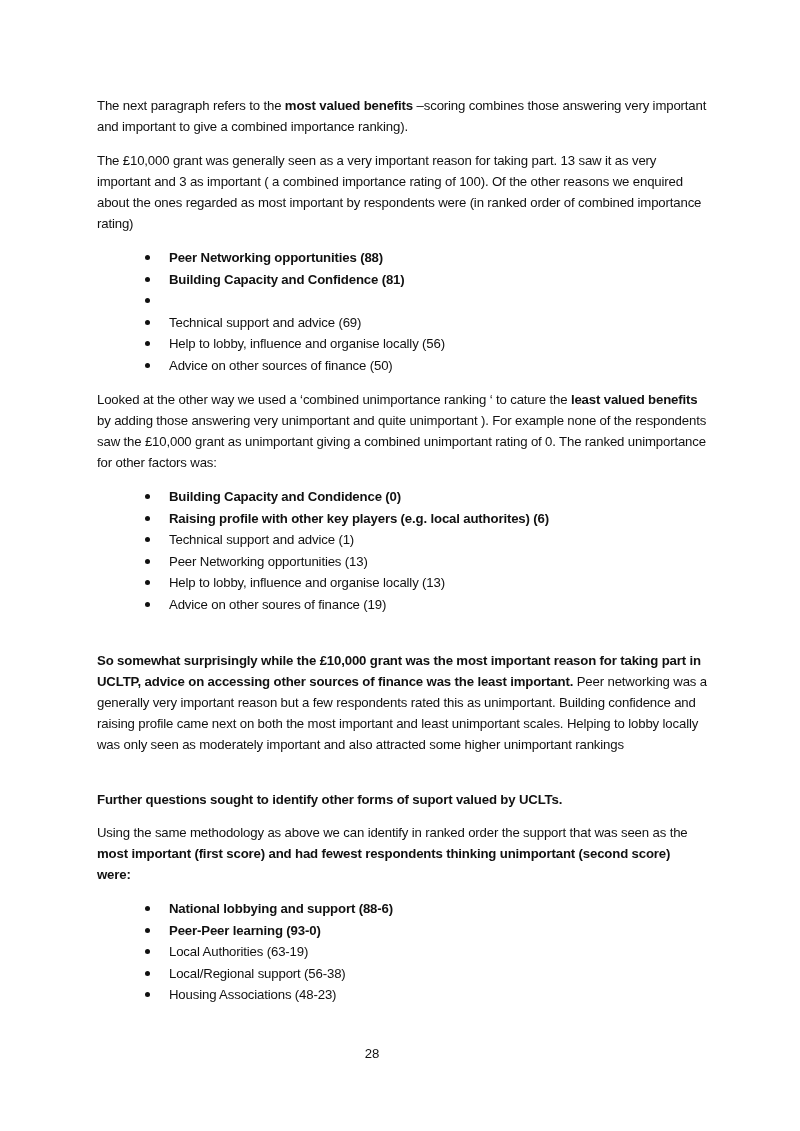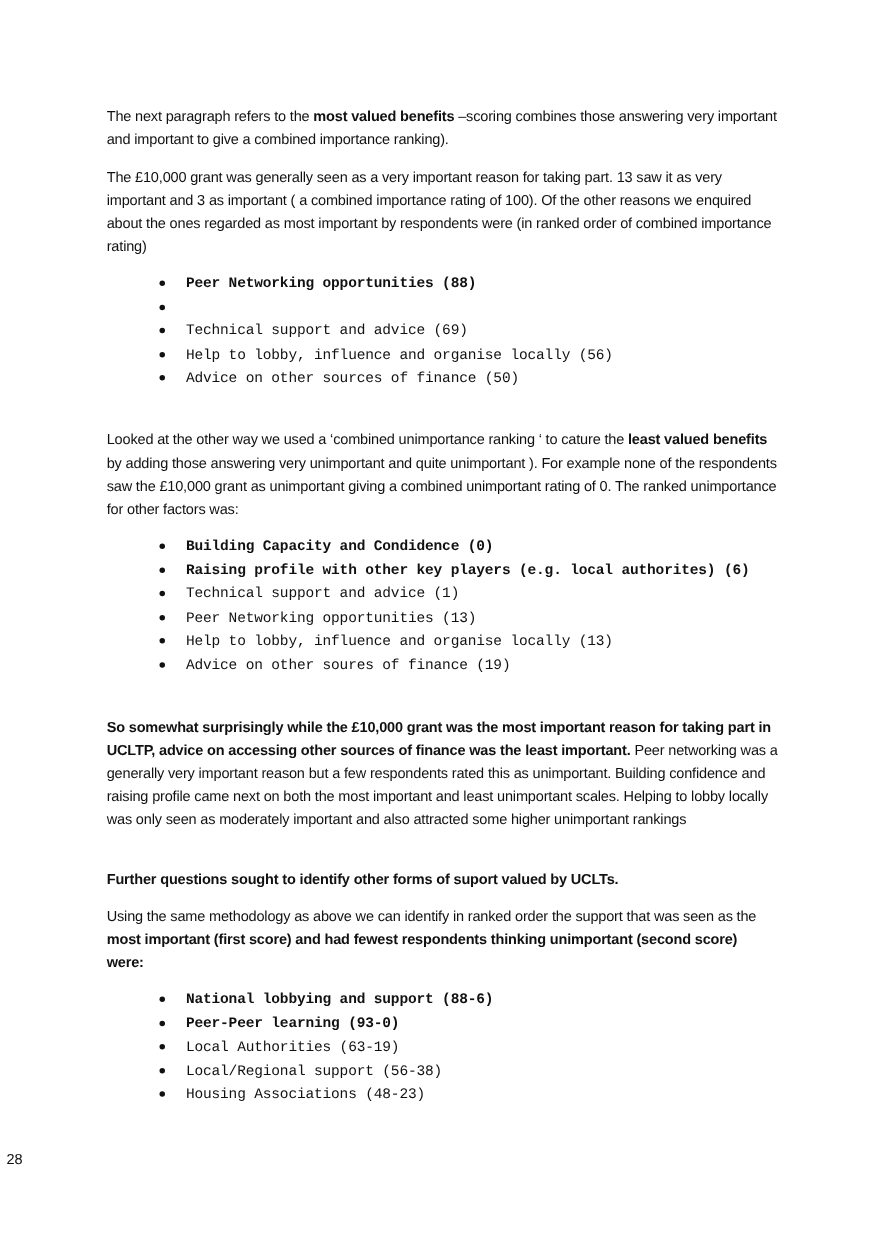--- a/index.html
+++ b/index.html
@@ -8,39 +8,40 @@
     font-family: "Liberation Sans", "DejaVu Sans", sans-serif;
     color: #111111;
     font-size: 13.2px;
     letter-spacing: -0.15px;
   }
   .page { position: absolute; left: 97px; top: 0; width: 610px; }
   p { margin: 0; line-height: 21px; }
   .blk { position: absolute; left: 0; width: 610px; }
   b { font-weight: bold; }
   ul.bullets { list-style: none; margin: 0; padding: 0; position: absolute; left: 0; width: 560px; }
-  ul.bullets li { position: relative; padding-left: 72px; line-height: 21.6px; height: 21.6px; white-space: nowrap; font-family: Liberation Mono, monospace; }
+  ul.bullets li { position: relative; padding-left: 72px; line-height: 21.6px; height: 21.6px; white-space: nowrap; }
   ul.bullets li .dot { position: absolute; left: 48px; top: 8px; width: 5px; height: 5px; border-radius: 50%; background: #111; }
-  .page-num { position: absolute; left: 6px; width: 712px; top: 1046px; font-size: 13.2px; }
+  .page-num { position: absolute; left: 16px; width: 712px; top: 1046px; text-align: center; font-size: 13.2px; }
 </style>
 </head>
 <body>
 
 <div class="page">
 
   <div class="blk" style="top:95px">
     <p><span>The next paragraph refers to the </span><b>most valued benefits</b><span> –scoring combines those answering very important  and important to give a combined importance ranking).</span></p>
   </div>
 
   <div class="blk" style="top:150px">
     <p>The £10,000 grant was generally seen as a very important reason for taking part. 13 saw it as very important and 3 as important ( a combined importance rating of 100). Of the other reasons we enquired about the ones regarded as most important by respondents were (in ranked order of combined importance rating)</p>
   </div>
 
   <ul class="bullets" style="top:247px">
       <li><span class="dot"></span><b>Peer Networking opportunities (88)</b></li>
+      <li><span class="dot"></span><b>Building Capacity and Confidence (81)</b></li>
       <li><span class="dot"></span></li>
       <li><span class="dot"></span><span>Technical support and advice (69)</span></li>
       <li><span class="dot"></span><span>Help to lobby, influence and organise locally (56)</span></li>
       <li><span class="dot"></span><span>Advice on other sources of finance (50)</span></li>
     </ul>
 
   <div class="blk" style="top:389px">
     <p><span>Looked at the other way we used a ‘combined unimportance ranking ‘ to cature the </span><b>least valued benefits</b><span> by adding those  answering very unimportant  and quite unimportant ). For example none of the respondents saw the £10,000 grant as unimportant giving a combined unimportant rating of 0. The ranked unimportance  for other factors was:</span></p>
   </div>
 

